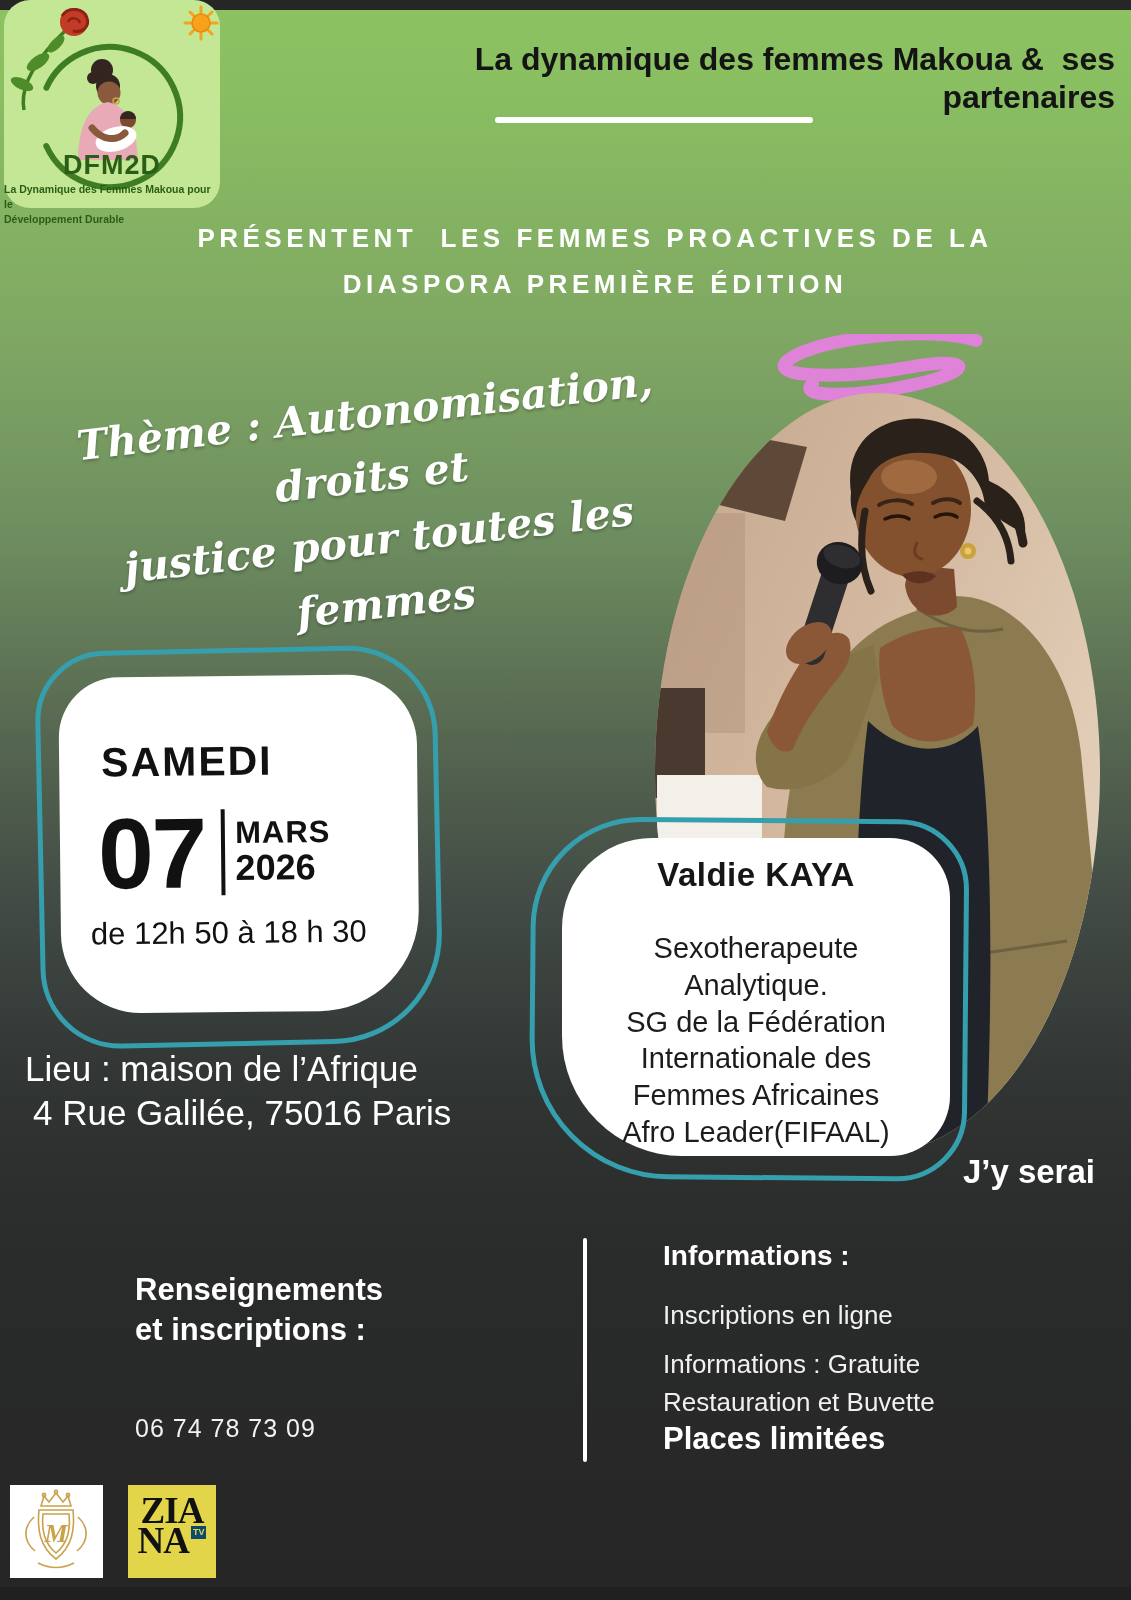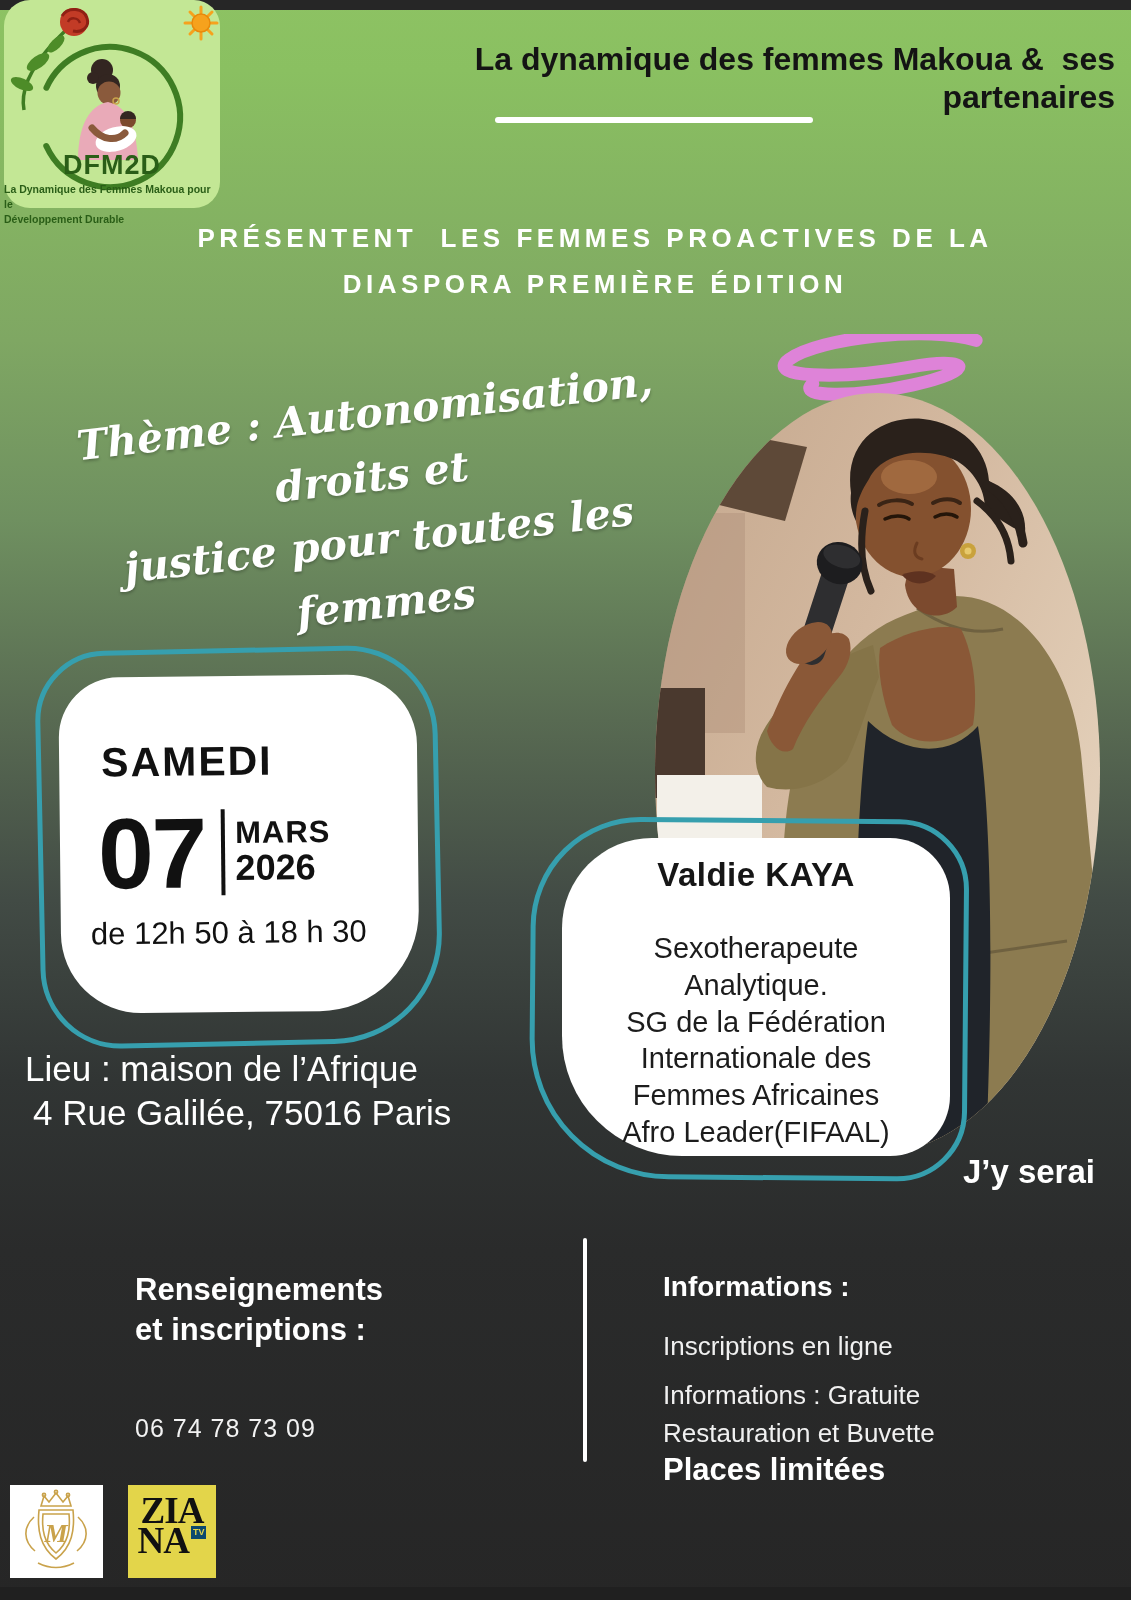--- a/index.html
+++ b/index.html
@@ -75,21 +75,21 @@
     color:#ffffff;font-size:33px;font-weight:700;}
 
   
   .contact-heading{position:absolute;left:135px;top:1270px;z-index:6;color:#ffffff;
     font-size:31px;font-weight:700;line-height:1.3;}
   .contact-phone{position:absolute;left:135px;top:1414px;z-index:6;color:#f2f2f2;
     font-size:25px;font-weight:400;letter-spacing:1px;}
   .divider{position:absolute;left:583px;top:1238px;width:4px;height:224px;background:#ffffff;
     border-radius:2px;z-index:6;}
   .info{position:absolute;left:663px;top:1240px;z-index:6;color:#ffffff;}
-  .info-heading{font-size:28px;font-weight:700;margin-bottom:28px;margin-top:31px;}
+  .info-heading{font-size:28px;font-weight:700;margin-bottom:28px;}
   .info-item{font-size:26px;font-weight:400;color:#f0f0f0;}
   .info-item.i0{margin-bottom:18px;}
   .info-item.i1{margin-bottom:7px;}
   .info-item.i2{margin-bottom:3px;}
   .info-highlight{font-size:31px;font-weight:700;}
 
   
   .crest-logo{position:absolute;left:10px;top:1485px;width:93px;height:93px;background:#ffffff;z-index:6;}
   .ziana-logo{position:absolute;left:128px;top:1485px;width:88px;height:93px;background:#e3d54a;z-index:6;
     color:#111111;font-family:"Liberation Serif",serif;font-weight:700;

